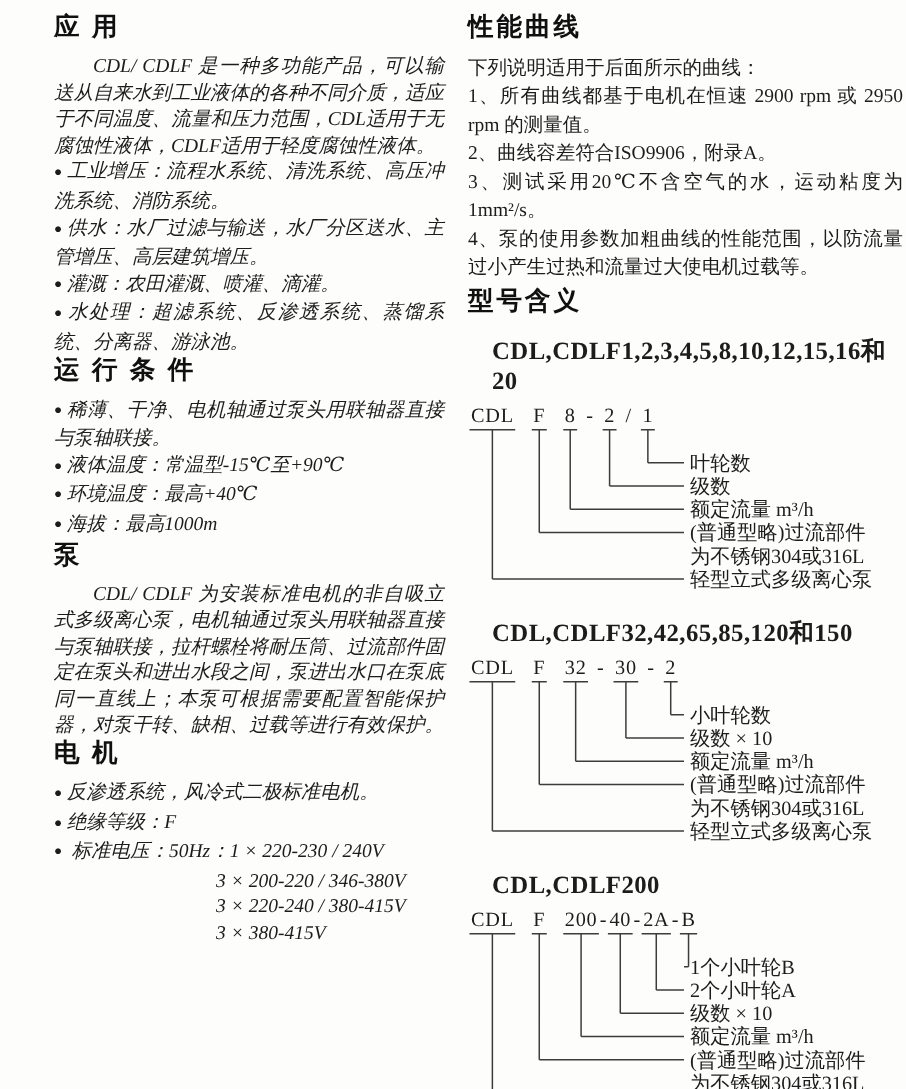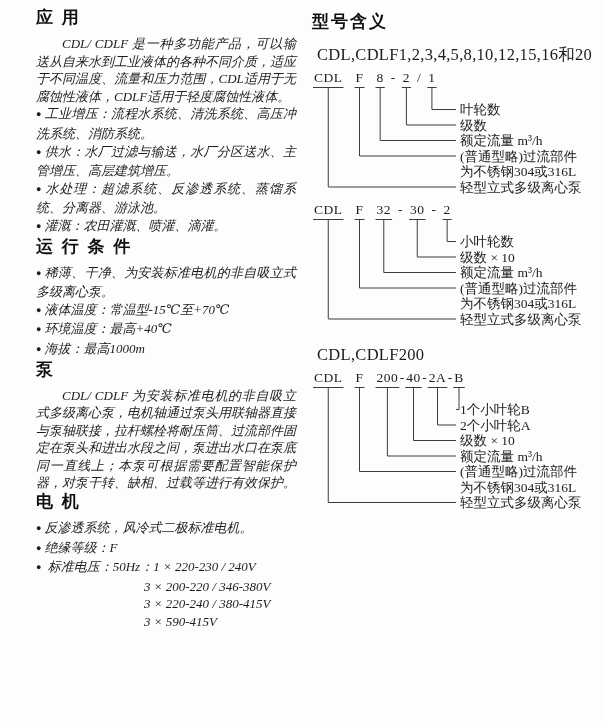--- a/index.html
+++ b/index.html
@@ -7,43 +7,43 @@
     width:604px;height:726px;position:relative;overflow:hidden;
     background:#fdfdfc;color:#1c1c1c;
     font-family:"Liberation Serif","DejaVu Serif",serif;
     font-size:13px;
   }
   .col{position:absolute;top:8px;}
   .col-left{left:36px;width:260px;}
   .col-right{left:312px;width:290px;}
 
   h2.sec{
-    font-family:Liberation Sans, sans-serif;
+    font-family:Liberation Serif, serif;
     font-weight:bold;font-size:17px;color:#101010;
     letter-spacing:2px;margin:0 0 7px 0;line-height:20px;
   }
   .mt-lg{margin-top:24px;}
   .mt-md{margin-top:20px;}
 
   p.body{margin:0;line-height:17.6px;text-align:justify;font-style:italic;}
   p.indent{text-indent:2em;}
   p.note{margin:0;line-height:19px;text-align:justify;}
 
   p.bullet::before{
     content:"●";font-size:9px;margin-right:3px;
     position:relative;top:-1px;
   }
   .op-item{margin-top:6px;}
   .temp-line2{padding-left:79px;text-align:left;}
   .motor-item{margin-top:1.5px;}
   .v-cont{padding-left:108px;line-height:17px;text-align:left;}
 
   h3.family{
-    font-weight:normal;font-size:16.5px;letter-spacing:0.3px;
-    margin:13px 0 5px 5px;line-height:20px;
+    font-weight:bold;font-size:16.5px;letter-spacing:0.3px;
+    margin:13px 0 5px 16px;line-height:20px;
   }
   .models-block{margin-top:4px;}
   svg.model-diagram{display:block;margin:2px 0 0 0;}
   svg.model-diagram text.code{
     font-family:"Liberation Serif","DejaVu Serif",serif;
     font-size:13.5px;fill:#1c1c1c;letter-spacing:0.5px;
   }
   svg.model-diagram text.lbl{
     font-family:"Liberation Serif","DejaVu Serif",serif;
     font-size:13.5px;fill:#1c1c1c;
@@ -52,53 +52,61 @@
 </head>
 <body>
 
 <div class="col col-left">
 
   <section>
     <h2 class="sec">应 用</h2>
     <p class="body indent">CDL/ CDLF 是一种多功能产品，可以输送从自来水到工业液体的各种不同介质，适应于不同温度、流量和压力范围，CDL适用于无腐蚀性液体，CDLF适用于轻度腐蚀性液体。</p>
     <p class="body bullet">工业增压：流程水系统、清洗系统、高压冲洗系统、消防系统。</p>
     <p class="body bullet">供水：水厂过滤与输送，水厂分区送水、主管增压、高层建筑增压。</p>
+    <p class="body bullet">灌溉：农田灌溉、喷灌、滴灌。</p>
     <p class="body bullet">水处理：超滤系统、反渗透系统、蒸馏系统、分离器、游泳池。</p>
-    <p class="body bullet">灌溉：农田灌溉、喷灌、滴灌。</p>
   </section>
 
   <section>
     <h2 class="sec mt-lg">运 行 条 件</h2>
-    <p class="body bullet op-item">稀薄、干净、为安装标准电机的非自吸立式多级离心泵。</p>
-    <p class="body bullet op-item">液体温度：常温型-15℃至+70℃</p>
+    <p class="body bullet op-item">稀薄、干净、电机轴通过泵头用联轴器直接与泵轴联接。</p>
+    <p class="body bullet op-item">液体温度：常温型-15℃至+90℃</p>
     <p class="body bullet op-item">环境温度：最高+40℃</p>
     <p class="body bullet op-item">海拔：最高1000m</p>
   </section>
 
   <section>
     <h2 class="sec mt-md">泵</h2>
     <p class="body indent">CDL/ CDLF 为安装标准电机的非自吸立式多级离心泵，电机轴通过泵头用联轴器直接与泵轴联接，拉杆螺栓将耐压筒、过流部件固定在泵头和进出水段之间，泵进出水口在泵底同一直线上；本泵可根据需要配置智能保护器，对泵干转、缺相、过载等进行有效保护。</p>
   </section>
 
   <section>
     <h2 class="sec mt-lg">电 机</h2>
     <p class="body bullet motor-item">反渗透系统，风冷式二极标准电机。</p>
     <p class="body bullet motor-item">绝缘等级：F</p>
     <p class="body bullet motor-item">
       <span>标准电压：50Hz：</span><span>1 × 220-230 / 240V</span>
     </p>
     <p class="body v-cont">3 × 200-220 / 346-380V</p>
     <p class="body v-cont">3 × 220-240 / 380-415V</p>
-    <p class="body v-cont">3 × 590-415V</p>
+    <p class="body v-cont">3 × 380-415V</p>
   </section>
 
 </div>
 
 <div class="col col-right">
 
+  <section>
+    <h2 class="sec">性能曲线</h2>
+    <p class="note">下列说明适用于后面所示的曲线：</p>
+    <p class="note">1、所有曲线都基于电机在恒速 2900 rpm 或 2950 rpm 的测量值。</p>
+    <p class="note">2、曲线容差符合ISO9906，附录A。</p>
+    <p class="note">3、测试采用20℃不含空气的水，运动粘度为1mm²/s。</p>
+    <p class="note">4、泵的使用参数加粗曲线的性能范围，以防流量过小产生过热和流量过大使电机过载等。</p>
+  </section>
 
   <section class="models-block">
     <h2 class="sec mt-md">型号含义</h2>
 
     <h3 class="family">CDL,CDLF1,2,3,4,5,8,10,12,15,16和20</h3>
     <svg class="model-diagram" width="290" height="130">
         <text x="2" y="12" class="code">CDL</text>
         <line x1="1" y1="17.5" x2="31.5" y2="17.5" stroke="#3c3c3c" stroke-width="1"></line>
         <text x="43.5" y="12" class="code">F</text>
         <line x1="42.5" y1="17.5" x2="52.515625" y2="17.5" stroke="#3c3c3c" stroke-width="1"></line>
@@ -121,20 +129,21 @@
         <text x="148" y="75" class="lbl">额定流量 m³/h</text>
         <line x1="47.5078125" y1="17.5" x2="47.5078125" y2="86" stroke="#3c3c3c" stroke-width="1"></line>
         <line x1="47.5078125" y1="86" x2="144" y2="86" stroke="#3c3c3c" stroke-width="1"></line>
         <text x="148" y="90.5" class="lbl">(普通型略)过流部件</text>
         <text x="148" y="106" class="lbl">为不锈钢304或316L</text>
         <line x1="16.25" y1="17.5" x2="16.25" y2="117" stroke="#3c3c3c" stroke-width="1"></line>
         <line x1="16.25" y1="117" x2="144" y2="117" stroke="#3c3c3c" stroke-width="1"></line>
         <text x="148" y="121.5" class="lbl">轻型立式多级离心泵</text>
       </svg>
 
+    <h3 class="family">CDL,CDLF32,42,65,85,120和150</h3>
     <svg class="model-diagram" width="290" height="130">
         <text x="2" y="12" class="code">CDL</text>
         <line x1="1" y1="17.5" x2="31.5" y2="17.5" stroke="#3c3c3c" stroke-width="1"></line>
         <text x="43.5" y="12" class="code">F</text>
         <line x1="42.5" y1="17.5" x2="52.515625" y2="17.5" stroke="#3c3c3c" stroke-width="1"></line>
         <text x="64.515625" y="12" class="code">32</text>
         <line x1="63.515625" y1="17.5" x2="80.015625" y2="17.5" stroke="#3c3c3c" stroke-width="1"></line>
         <text x="86.015625" y="12" class="code">-</text>
         <text x="98.015625" y="12" class="code">30</text>
         <line x1="97.015625" y1="17.5" x2="113.515625" y2="17.5" stroke="#3c3c3c" stroke-width="1"></line>

